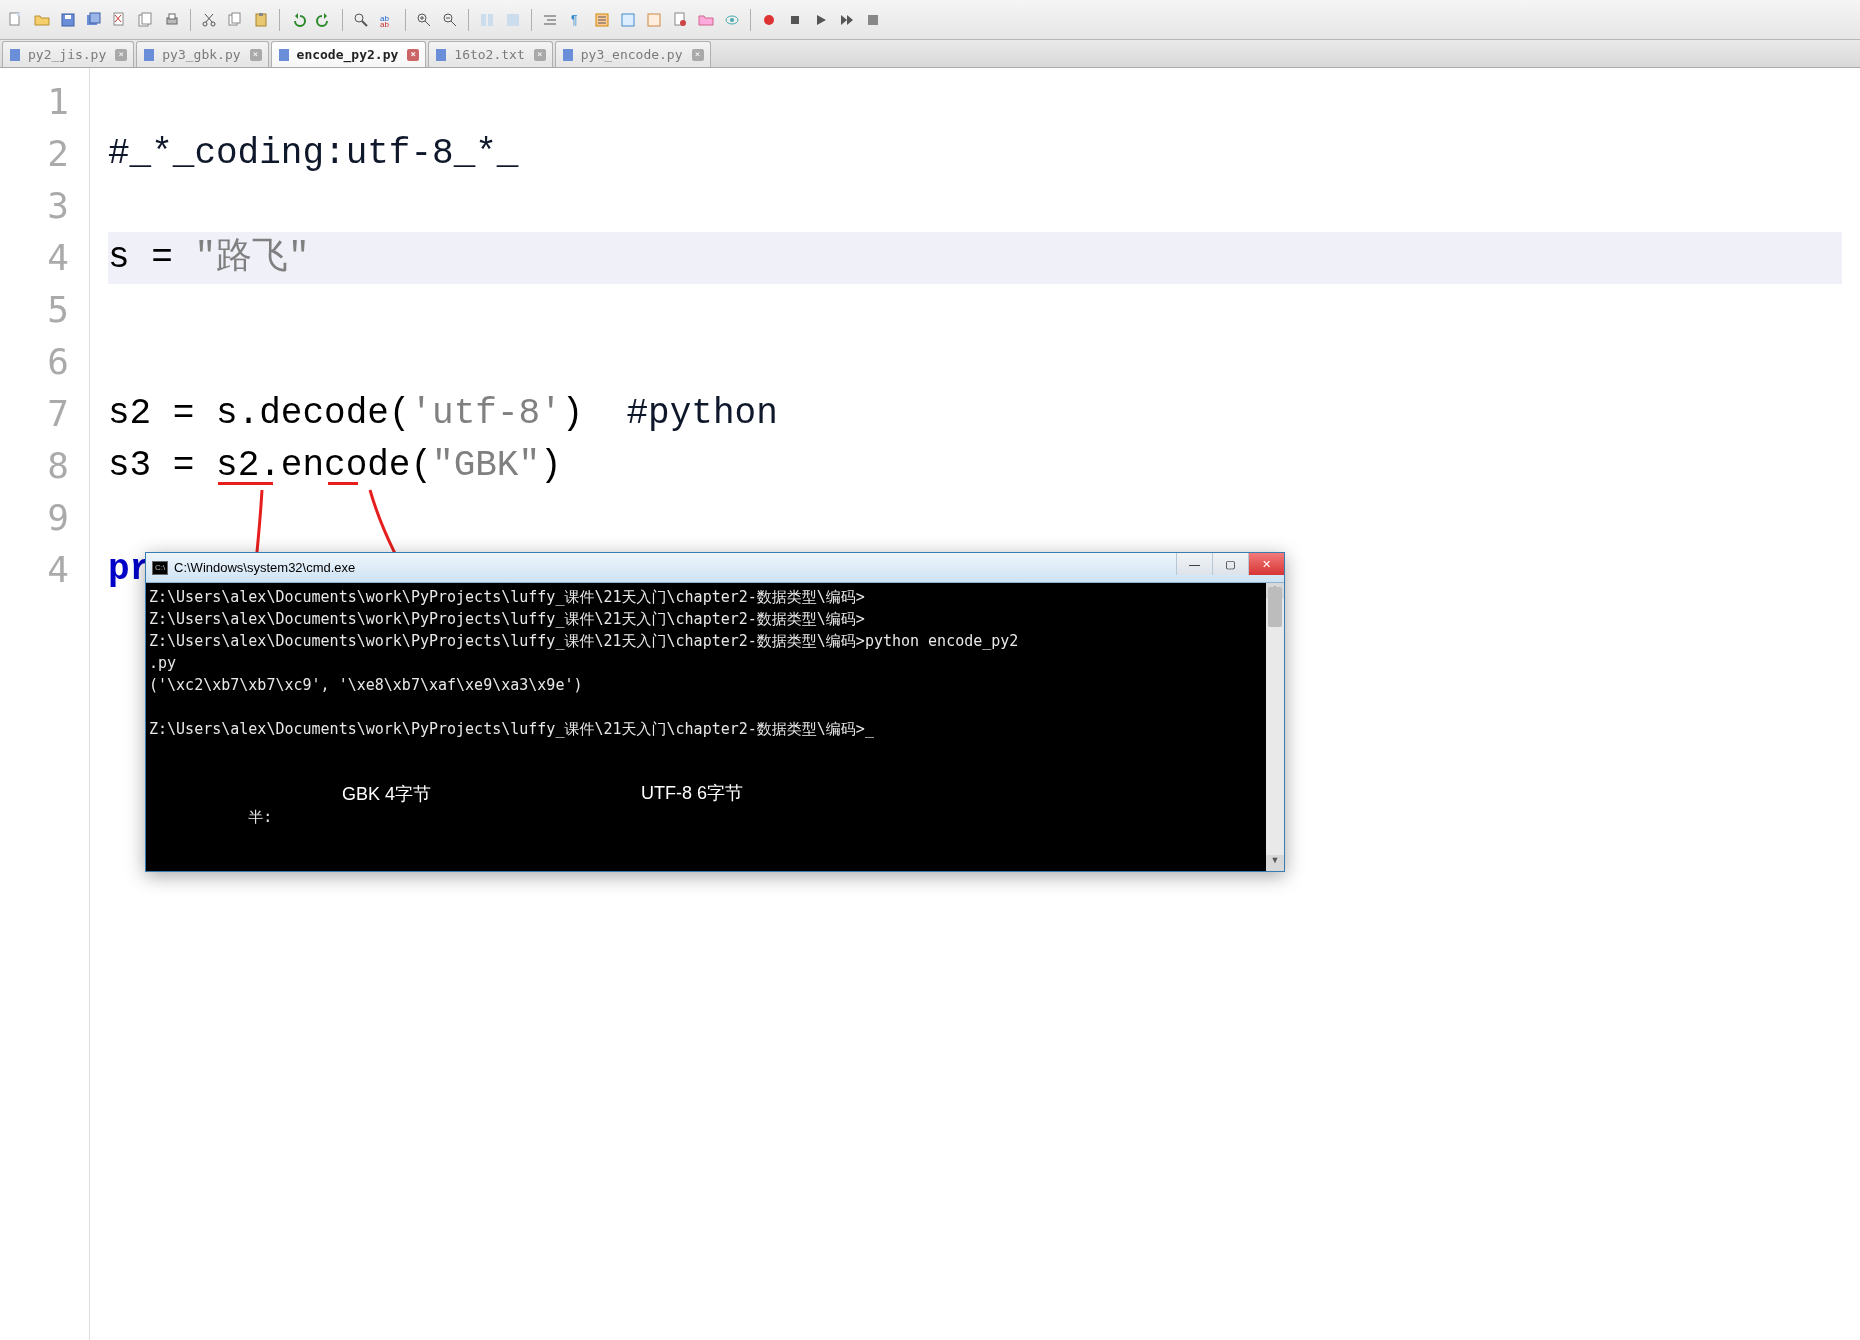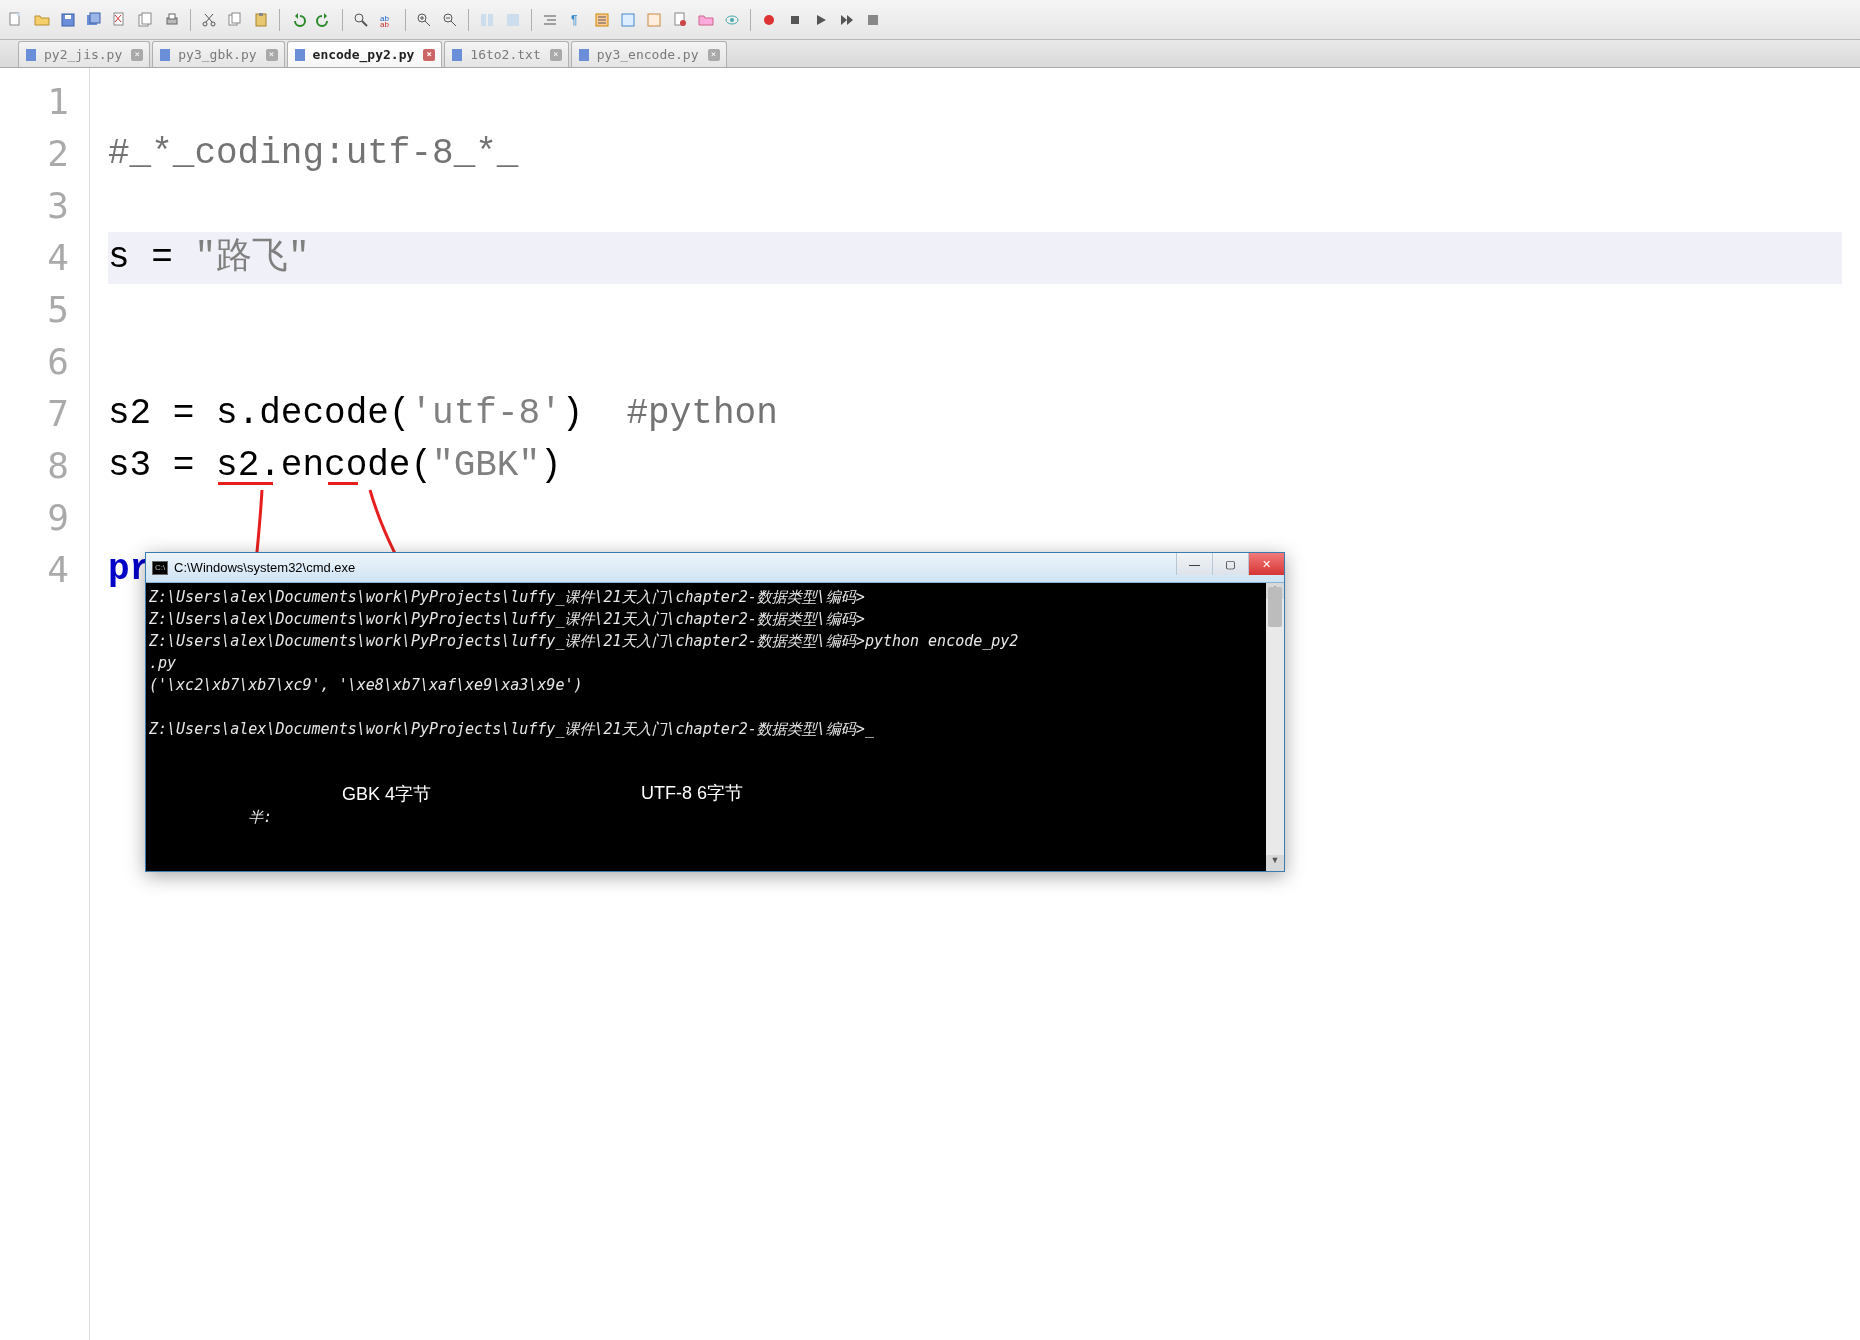--- a/index.html
+++ b/index.html
@@ -28,21 +28,21 @@
   }
   .tb-sep { width: 1px; height: 22px; background: #b0b0b0; margin: 0 4px; }
   .tb-btn svg { width: 16px; height: 16px; }
   
   .tabbar {
     height: 28px;
     background: linear-gradient(#e9e9e9, #d9d9d9);
     border-bottom: 1px solid #a9a9a9;
     display: flex;
     align-items: flex-end;
-    padding: 0 18px;
+    padding: 0 2px;
     gap: 2px;
     font-size: 13px;
     color: #7a7a7a;
   }
   .tab {
     height: 26px;
     background: linear-gradient(#f4f4f4, #e4e4e4);
     border: 1px solid #b0b0b0;
     border-bottom: none;
     border-radius: 3px 3px 0 0;
@@ -106,21 +106,21 @@
     font-family: Consolas, "Courier New", monospace;
     font-size: 36px;
     line-height: 52px;
     white-space: pre;
     color: #000;
     position: relative;
   }
   .code .line { height: 52px; }
   .code .hl { background: #f0f0f9; display:block; }
   .kw { color: #0000c8; font-weight: bold; }
-  .com { color: #737373; }
+  .com { color: #0f172a; }
   .str { color: #808080; }
   .op { color: #000; }
   .func { color: #000; }
   .paren { color: #000; }
   
   .underline-red { position:absolute; height:3px; background:#e61e1e; }
   
   .termwin {
     position: absolute;
     left: 145px;
@@ -162,21 +162,20 @@
   .winbtn.close { background: linear-gradient(#f27a7a,#d73535); color:#fff; }
   .termbody {
     position:absolute; top:30px; left:0; right:18px; bottom:0;
     background:#000;
     color:#e8e8e8;
     font-family: "SimSun", "Consolas", monospace;
     font-size: 15px;
     padding: 3px 3px;
     white-space: pre;
     line-height: 22px;
-    font-style: italic;
   }
   .termscroll {
     position:absolute; top:30px; right:0; width:18px; bottom:0;
     background:#e9e9e9;
   }
   .termscroll .thumb {
     position:absolute; top:4px; left:2px; right:2px; height:40px;
     background:#bcbcbc; border-radius:2px;
   }
   .termscroll .arrow {

